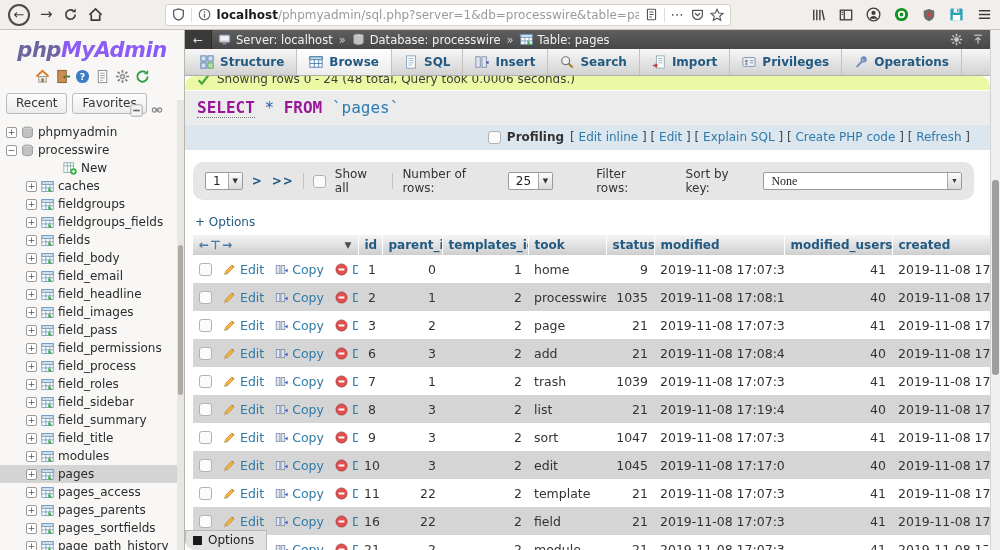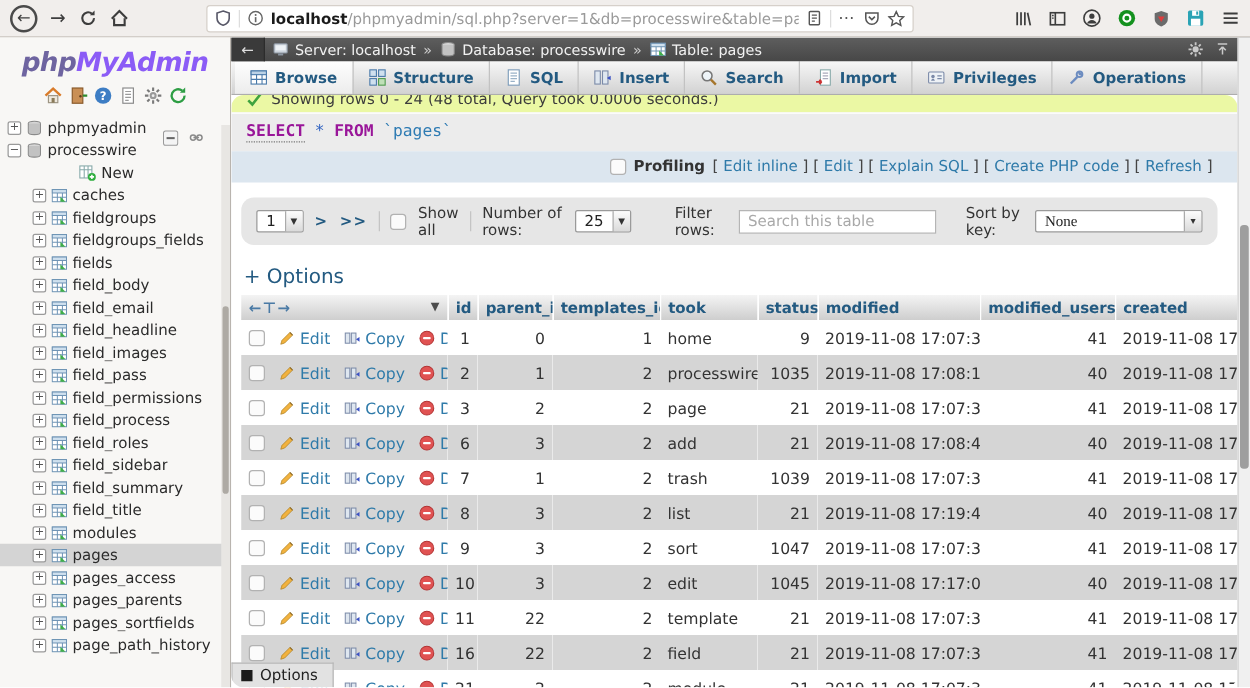--- a/index.html
+++ b/index.html
@@ -53,42 +53,42 @@
   .crumb-sep { color:#cfcfcf; }
   .crumb-icons { position:absolute; right:16px; top:3px; display:flex; gap:9px; }
 
   .tab-bar { height:27px; background:linear-gradient(#f7f7f7,#d2d2d2); border-bottom:1px solid #adadad; display:flex; align-items:stretch; padding-left:3px; }
   .tab { display:flex; align-items:center; gap:6px; padding:0 12px; font-size:12px; font-weight:bold; color:#235a81; border-right:1px solid #c2c2c2; }
   .tab.active { background:linear-gradient(#fefefe,#ececec); }
 
   .content { position:absolute; top:46px; left:0; right:10px; bottom:0; overflow:hidden;border-radius:10px; }
 
   .success { background:#ebf8a4; margin-top:-6px; padding:2px 10px 4px 12px; display:flex; align-items:center; gap:7px; color:#3c3c3c; font-size:12px; }
-  .sql-row { background:#ececec; border-top:1px solid #fff; padding:7px 12px 8px; font-family:"DejaVu Sans Mono","Liberation Mono",monospace; font-size:13px; color:#444; }
+  .sql-row { background:#ececec; border-top:1px solid #fff; padding:7px 12px 8px; font-family:"DejaVu Sans Mono","Liberation Mono",monospace; font-size:16px; color:#444; }
   .sql-kw { color:#991699; font-weight:bold; }
   .sql-select { border-bottom:1px dotted #777; }
   .sql-star { color:#2b5fc0; }
   .sql-table { color:#2e7bb3; }
   .profiling-row { background:#dce6ef; padding:5px 20px 6px; text-align:right; color:#222; display:flex; justify-content:flex-end; align-items:center; gap:6px; font-size:12px; }
   .profiling-row .lbl { font-weight:bold; color:#333; }
   .bracket { color:#444; }
   .blue-link { color:#2e7aa9; }
 
   .pagination-bar { margin:12px 16px 0 8px; background:#e6e6e6; border-radius:10px; padding:5px 12px; display:flex; align-items:center; gap:9px; color:#333; }
   .pg-sep { width:1px; height:16px; background:#c4c4c4; }
   .pma-select { display:inline-flex; align-items:center; background:#fff; border:1px solid #9a9a9a; border-radius:2px; height:18px; }
   .pma-select .val { padding:0 7px; color:#222; }
   .pma-select .arr { width:14px; align-self:stretch; border-left:1px solid #aaa; background:linear-gradient(#fcfcfc,#dadada); display:flex; align-items:center; justify-content:center; font-size:7px; color:#333; }
   .pma-select.wide { width:205px;font-family:Liberation Serif, serif; } .pma-select.wide .val { flex:1; }
   .gt-btn { color:#235a81; font-weight:bold; letter-spacing:1px; }
   .cb { width:13px; height:13px; border:1px solid #b2b2b2; border-radius:3px; background:#fbfbfb; display:inline-block; flex:none; }
   .filter-input { width:158px; height:19px; border:1px solid #b5b5b5; background:#fff; font-size:12px; padding:0 6px; font-family:inherit; color:#333; }
   .filter-input::placeholder { color:#a9a9a9; }
 
-  .options-link { display:inline-block; margin:15px 0 6px 10px; color:#235a81; font-size:16px; }
+  .options-link { display:inline-block; margin:15px 0 6px 10px; color:#235a81; font-size:12px; }
 
   table.data { border-collapse:collapse; table-layout:fixed; margin-left:8px; width:839px; }
   table.data th { background:linear-gradient(#f4f4f4,#cecece); color:#235a81; font-size:12px; text-align:left; padding:3px 6px; border-right:1px solid #fff; white-space:nowrap; overflow:hidden; height:19px; }
   table.data td { padding:0 6px; font-size:12.5px; color:#333; white-space:nowrap; overflow:hidden; height:28px; }
   table.data tr.stripe td { background:#d5d5d5; }
   td.num, th.num { text-align:right; }
   .oth { display:flex; align-items:center; justify-content:space-between; }
   .arrows { color:#4a7aa5; font-size:12px; letter-spacing:1px; }
   .sort-caret { color:#4d4d4d; font-size:9px; }
   .act-cell { display:flex; align-items:center; gap:4px; height:28px; }
@@ -237,20 +237,24 @@
             <circle cx="8" cy="8" r="1.2" fill="#f0f0f0"></circle>
           </svg>
         </span>
       <span id="i-refresh">
           <svg width="15" height="15" viewBox="0 0 16 16">
             <path d="M13.5 8a5.5 5.5 0 1 1-2-4.2" fill="none" stroke="#2e9e44" stroke-width="2"></path>
             <path d="M14 1v4.5H9.5z" fill="#2e9e44"></path>
           </svg>
         </span>
     </div>
+    <div class="rf-row">
+      <span class="rf-btn">Recent</span>
+      <span class="rf-btn">Favorites</span>
+    </div>
     <div class="tree-tools">
       <span id="i-minusbox">
           <svg width="13" height="13" viewBox="0 0 16 16">
             <rect x="1" y="1" width="14" height="14" rx="2" fill="#f4f4f4" stroke="#9a9a9a"></rect>
             <rect x="4" y="7" width="8" height="2" fill="#666"></rect>
           </svg>
         </span>
       <span id="i-link">
           <svg width="14" height="12" viewBox="0 0 16 16">
             <circle cx="4.6" cy="8" r="2.8" fill="none" stroke="#8a8a8a" stroke-width="1.6"></circle>
@@ -594,40 +598,40 @@
         <span id="i-top">
             <svg width="12" height="12" viewBox="0 0 16 16">
               <path d="M3 3h10" stroke="#c9c9c9" stroke-width="1.6"></path>
               <path d="M8 14V6M8 6 4.5 9.5M8 6l3.5 3.5" stroke="#c9c9c9" stroke-width="1.6" fill="none"></path>
             </svg>
           </span>
       </span>
     </div>
 
     <div class="tab-bar" id="tabbar">
-        <div class="tab active">
-          <span>
-            <svg width="14" height="14" viewBox="0 0 16 16">
-              <rect x="1" y="2" width="14" height="12" fill="#fff" stroke="#4979a9"></rect>
-              <rect x="1" y="2" width="14" height="3.4" fill="#bcd2e6" stroke="#4979a9"></rect>
-              <path d="M6 5.4V14M11 5.4V14M1 9.7h14" stroke="#4979a9"></path>
-            </svg>
-          </span>
-          <span>Browse</span>
-        </div>
         <div class="tab">
           <span>
             <svg width="14" height="14" viewBox="0 0 16 16">
               <rect x="1" y="1" width="6" height="6" fill="#cfe0ee" stroke="#4979a9"></rect>
               <rect x="9" y="1" width="6" height="6" fill="#cfe0ee" stroke="#4979a9"></rect>
               <rect x="1" y="9" width="6" height="6" fill="#cfe0ee" stroke="#4979a9"></rect>
               <rect x="9" y="9" width="6" height="6" fill="#bfe0b8" stroke="#4f9a4f"></rect>
             </svg>
           </span>
           <span>Structure</span>
+        </div>
+        <div class="tab active">
+          <span>
+            <svg width="14" height="14" viewBox="0 0 16 16">
+              <rect x="1" y="2" width="14" height="12" fill="#fff" stroke="#4979a9"></rect>
+              <rect x="1" y="2" width="14" height="3.4" fill="#bcd2e6" stroke="#4979a9"></rect>
+              <path d="M6 5.4V14M11 5.4V14M1 9.7h14" stroke="#4979a9"></path>
+            </svg>
+          </span>
+          <span>Browse</span>
         </div>
         <div class="tab">
           <span>
             <svg width="14" height="14" viewBox="0 0 16 16">
               <rect x="3" y="1" width="10" height="14" fill="#fff" stroke="#7a9ab8"></rect>
               <path d="M5 4h6M5 6.5h6M5 9h6M5 11.5h4" stroke="#9ab2c8"></path>
             </svg>
           </span>
           <span>SQL</span>
         </div>
@@ -717,21 +721,20 @@
         <span class="cb"></span>
         <span>Show all</span>
         <span class="pg-sep"></span>
         <span>Number of rows:</span>
         <span class="pma-select">
             <span class="val">25</span>
             <span class="arr">▼</span>
           </span>
         <span style="width:26px"></span>
         <span>Filter rows:</span>
-        <input class="filter-input" placeholder="Search this table" style="">
         <span style="width:8px"></span>
         <span>Sort by key:</span>
         <span class="pma-select wide">
             <span class="val">None</span>
             <span class="arr">▼</span>
           </span>
       </div>
 
       <a class="options-link">+ Options</a>
 

